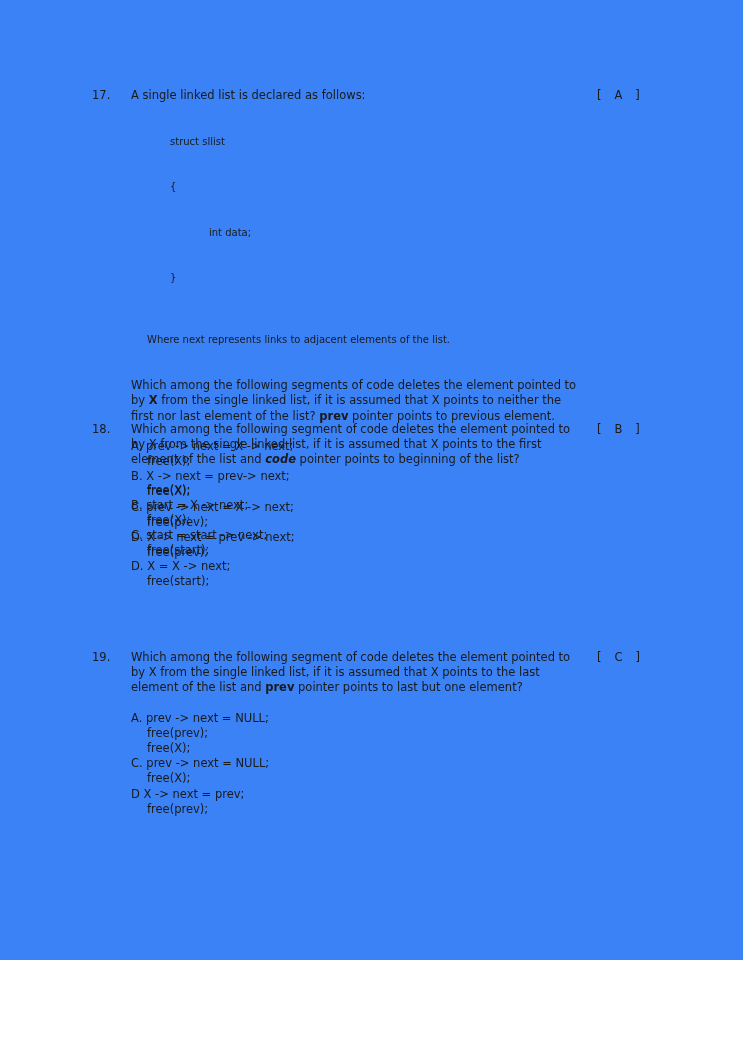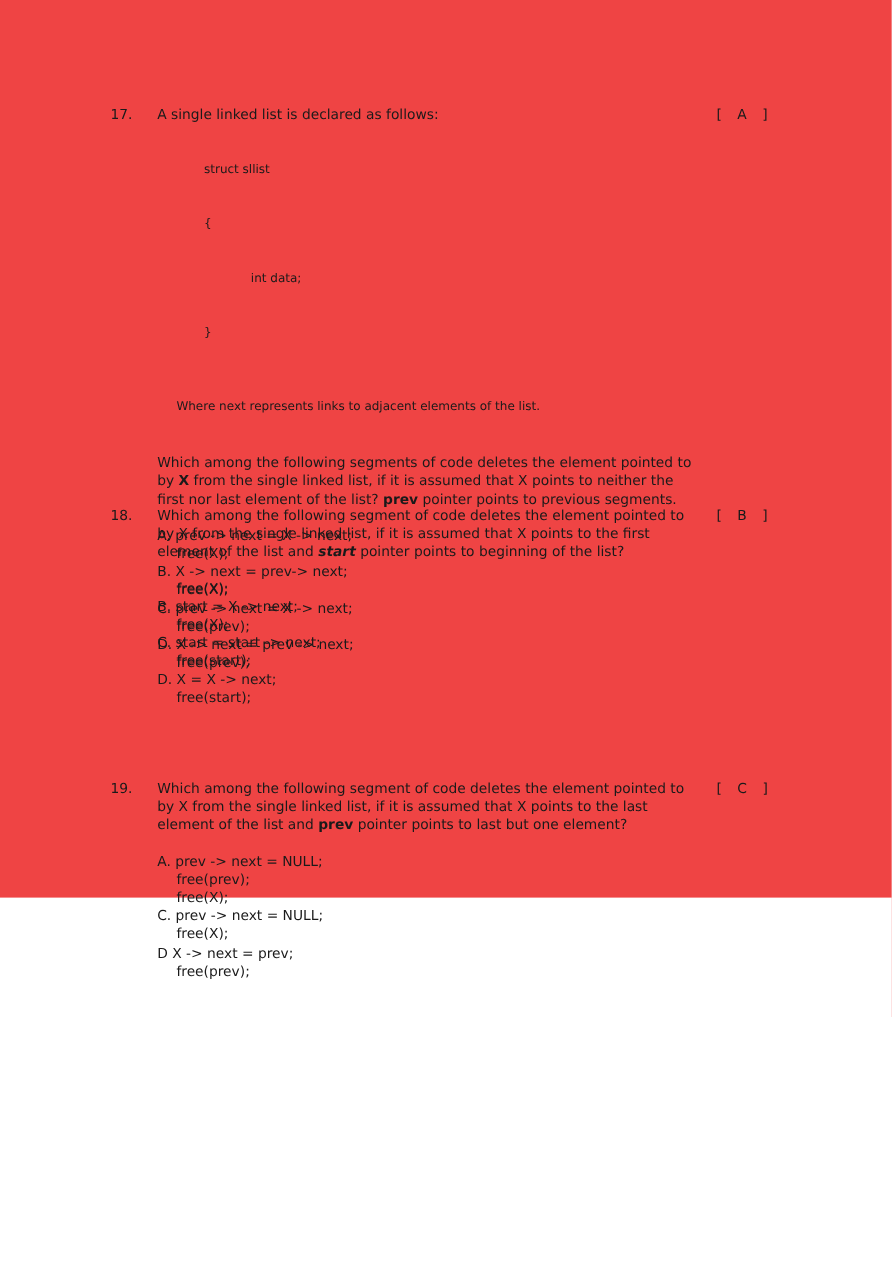--- a/index.html
+++ b/index.html
@@ -11,22 +11,22 @@
     width: 743px;
     height: 1052px;
     font-family: "DejaVu Sans", sans-serif;
     color: #1a1a1a;
     position: relative;
     overflow: hidden;
   }
   .page {
     position: relative;
     width: 743px;
-    height: 748px;
-    background: #ef4444;
+    height: 960px;
+    background: #3b82f6;
     padding: 0;
     box-sizing: border-box;
   }
   .question-block {
     position: relative;
     margin: 0;
     padding: 0;
   }
   #q17 { position: absolute; left: 0; top: 88px; width: 743px; }
   #q18 { position: absolute; left: 0; top: 422px; width: 743px; }
@@ -108,21 +108,21 @@
     <div class="q-body">
       <p class="stem">A single linked list is declared as follows:</p>
       <div class="code-block">
         <div class="code-line indent1">struct sllist</div>
         <div class="code-line indent1">{</div>
         <div class="code-line indent2">int data;</div>
         <div class="code-line indent1">}</div>
       </div>
       <p class="note">Where next represents links to adjacent elements of the list.</p>
       <div class="spacer-sm"></div>
-      <p class="stem"><span>Which among the following segments of code deletes the element pointed to by </span><b>X</b><span> from the single linked list, if it is assumed that X points to neither the first nor last element of the list? </span><b>prev</b><span> pointer points to previous segments.</span></p>
+      <p class="stem"><span>Which among the following segments of code deletes the element pointed to by </span><b>X</b><span> from the single linked list, if it is assumed that X points to neither the first nor last element of the list? </span><b>prev</b><span> pointer points to previous element.</span></p>
       <div class="spacer-sm"></div>
       <ul class="options">
         <li>
           <div class="option">A. prev -&gt; next = X -&gt; next;</div>
           <div class="option-cont">free(X);</div>
         </li>
         <li>
           <div class="option">B. X -&gt; next = prev-&gt; next;</div>
           <div class="option-cont">free(X);</div>
         </li>
@@ -135,21 +135,21 @@
           <div class="option-cont">free(prev);</div>
         </li>
       </ul>
     </div>
   </div>
 
   <div class="question-block" id="q18">
     <div class="q-number">18.</div>
     <div class="q-answer">[   B   ]</div>
     <div class="q-body">
-      <p class="stem"><span>Which among the following segment of code deletes the element pointed to by X from the single linked list, if it is assumed that X points to the first element of the list and </span><i class="bi">start</i><span> pointer points to beginning of the list?</span></p>
+      <p class="stem"><span>Which among the following segment of code deletes the element pointed to by X from the single linked list, if it is assumed that X points to the first element of the list and </span><i class="bi">code</i><span> pointer points to beginning of the list?</span></p>
       <div class="spacer-sm"></div>
       <ul class="options">
         <li>
           <div class="option-cont">free(X);</div>
         </li>
         <li>
           <div class="option">B. start = X -&gt; next;</div>
           <div class="option-cont">free(X);</div>
         </li>
         <li>

